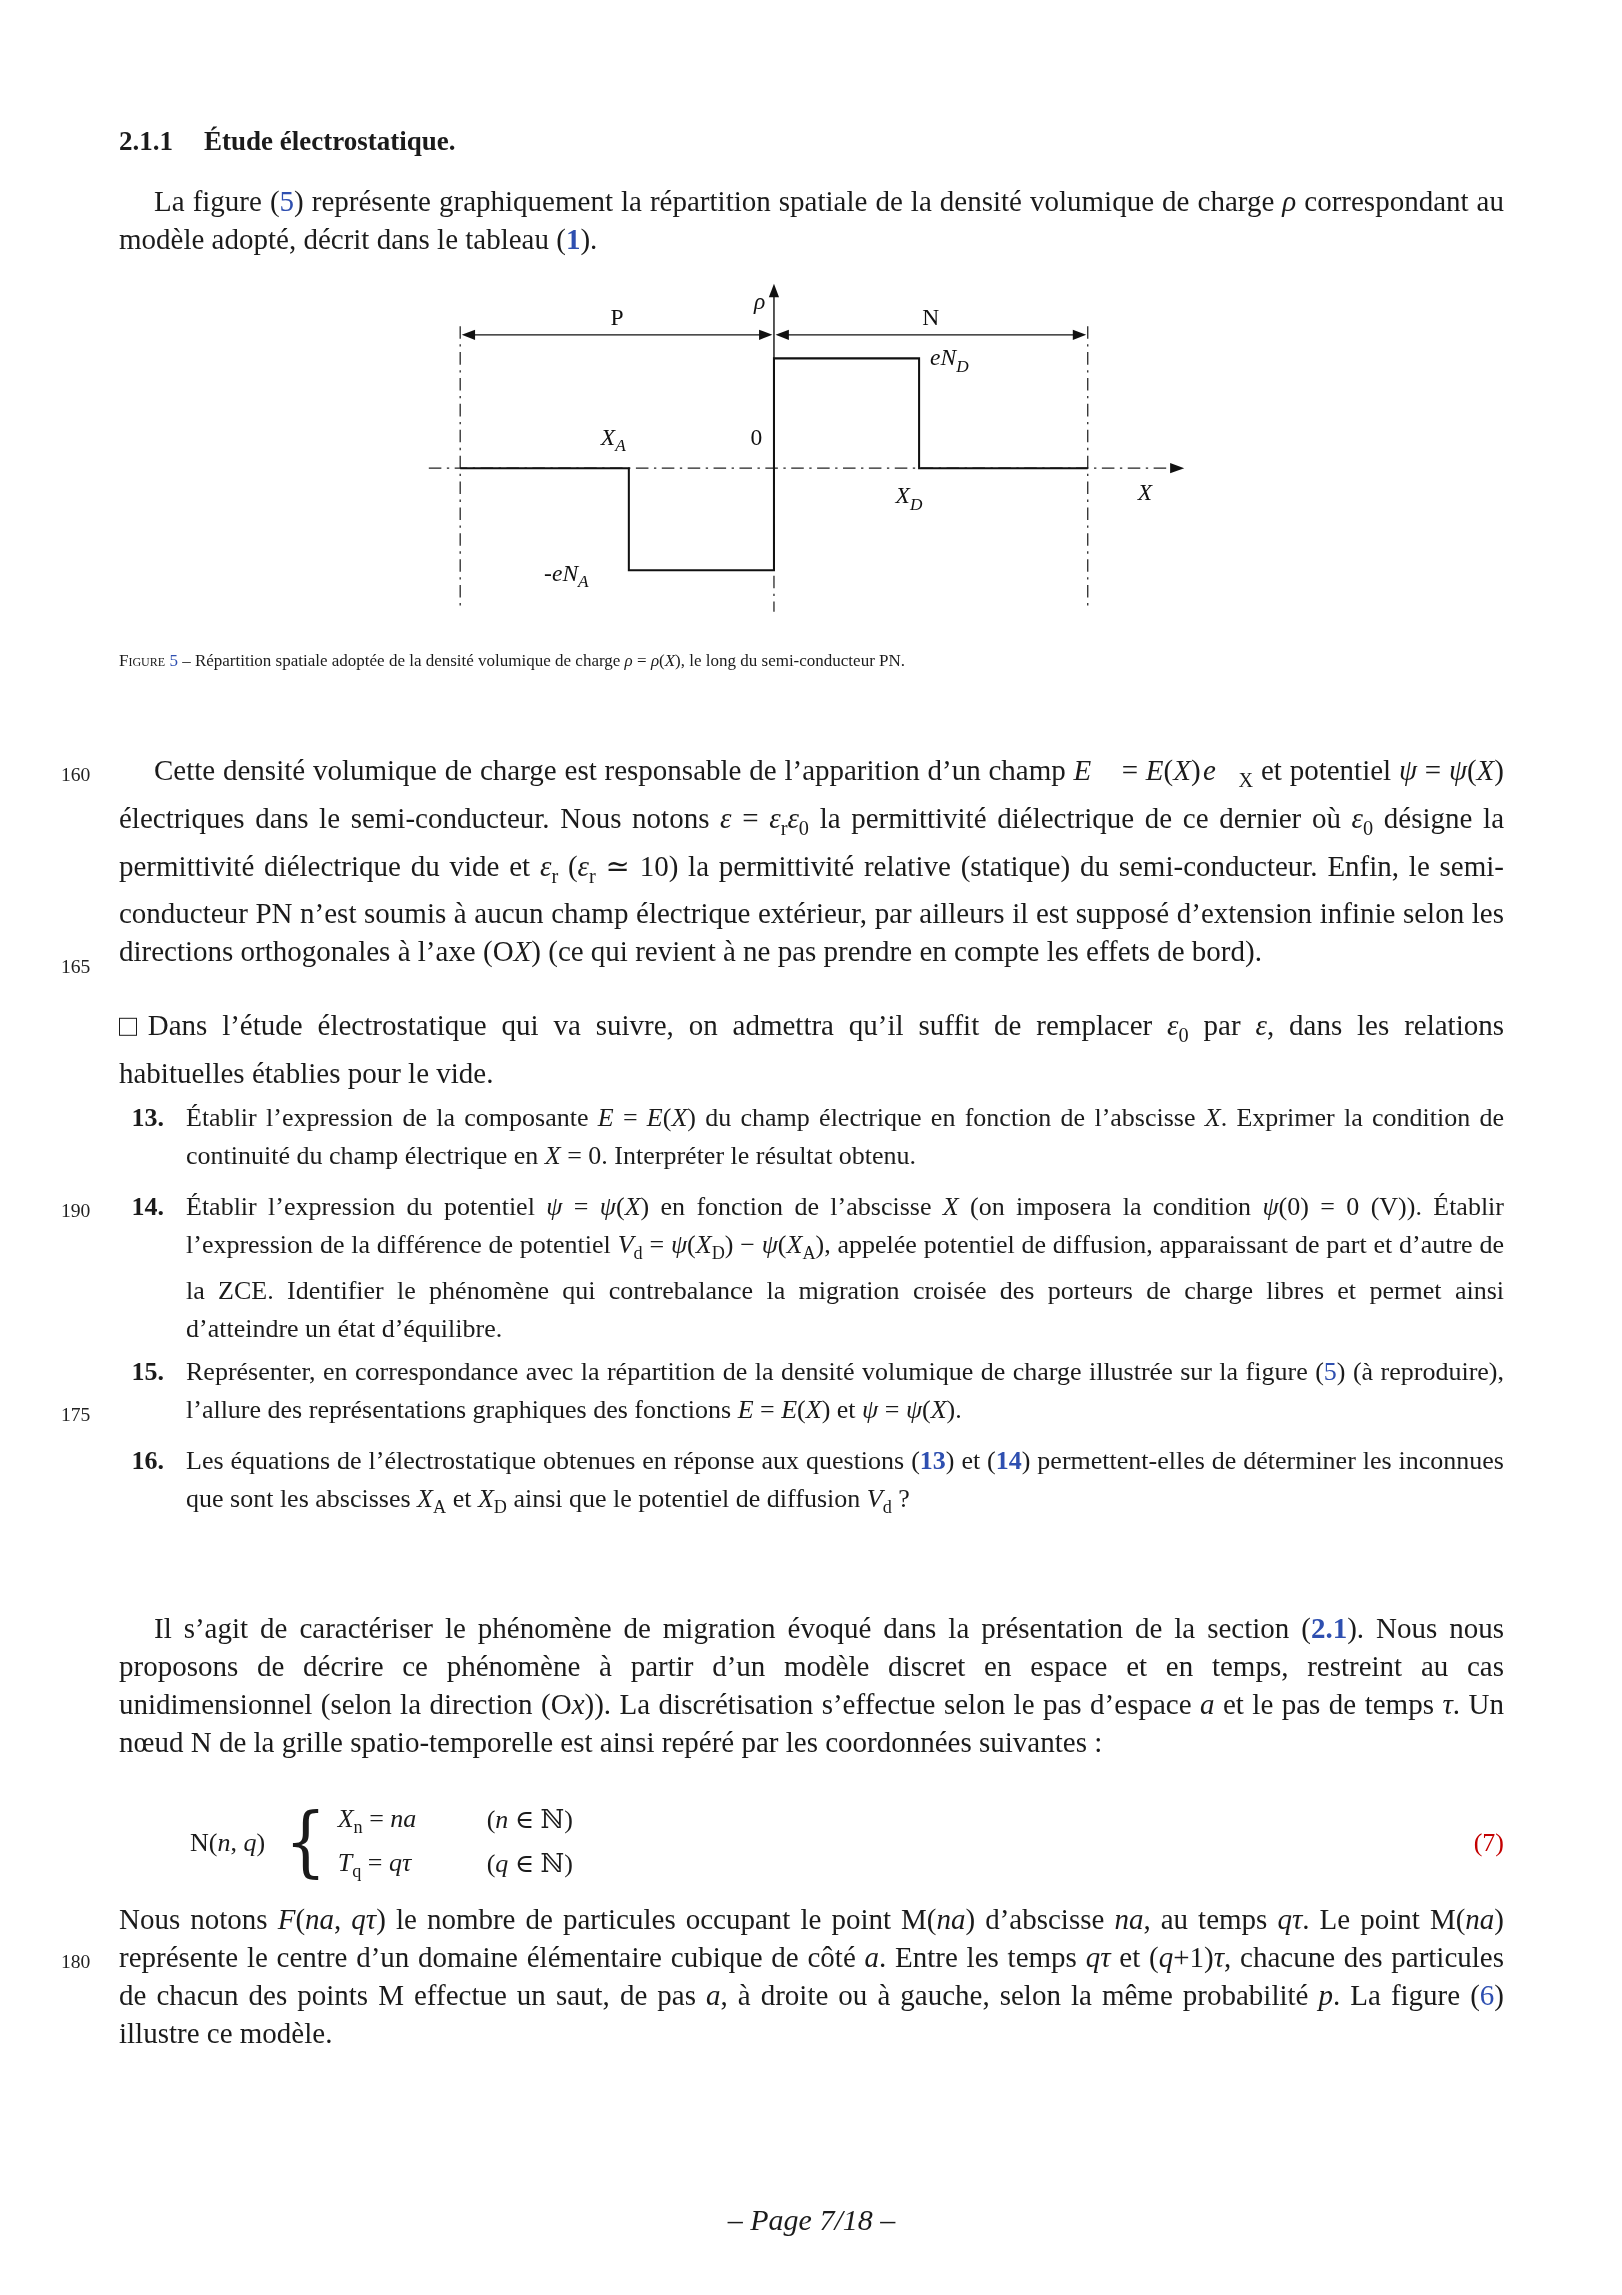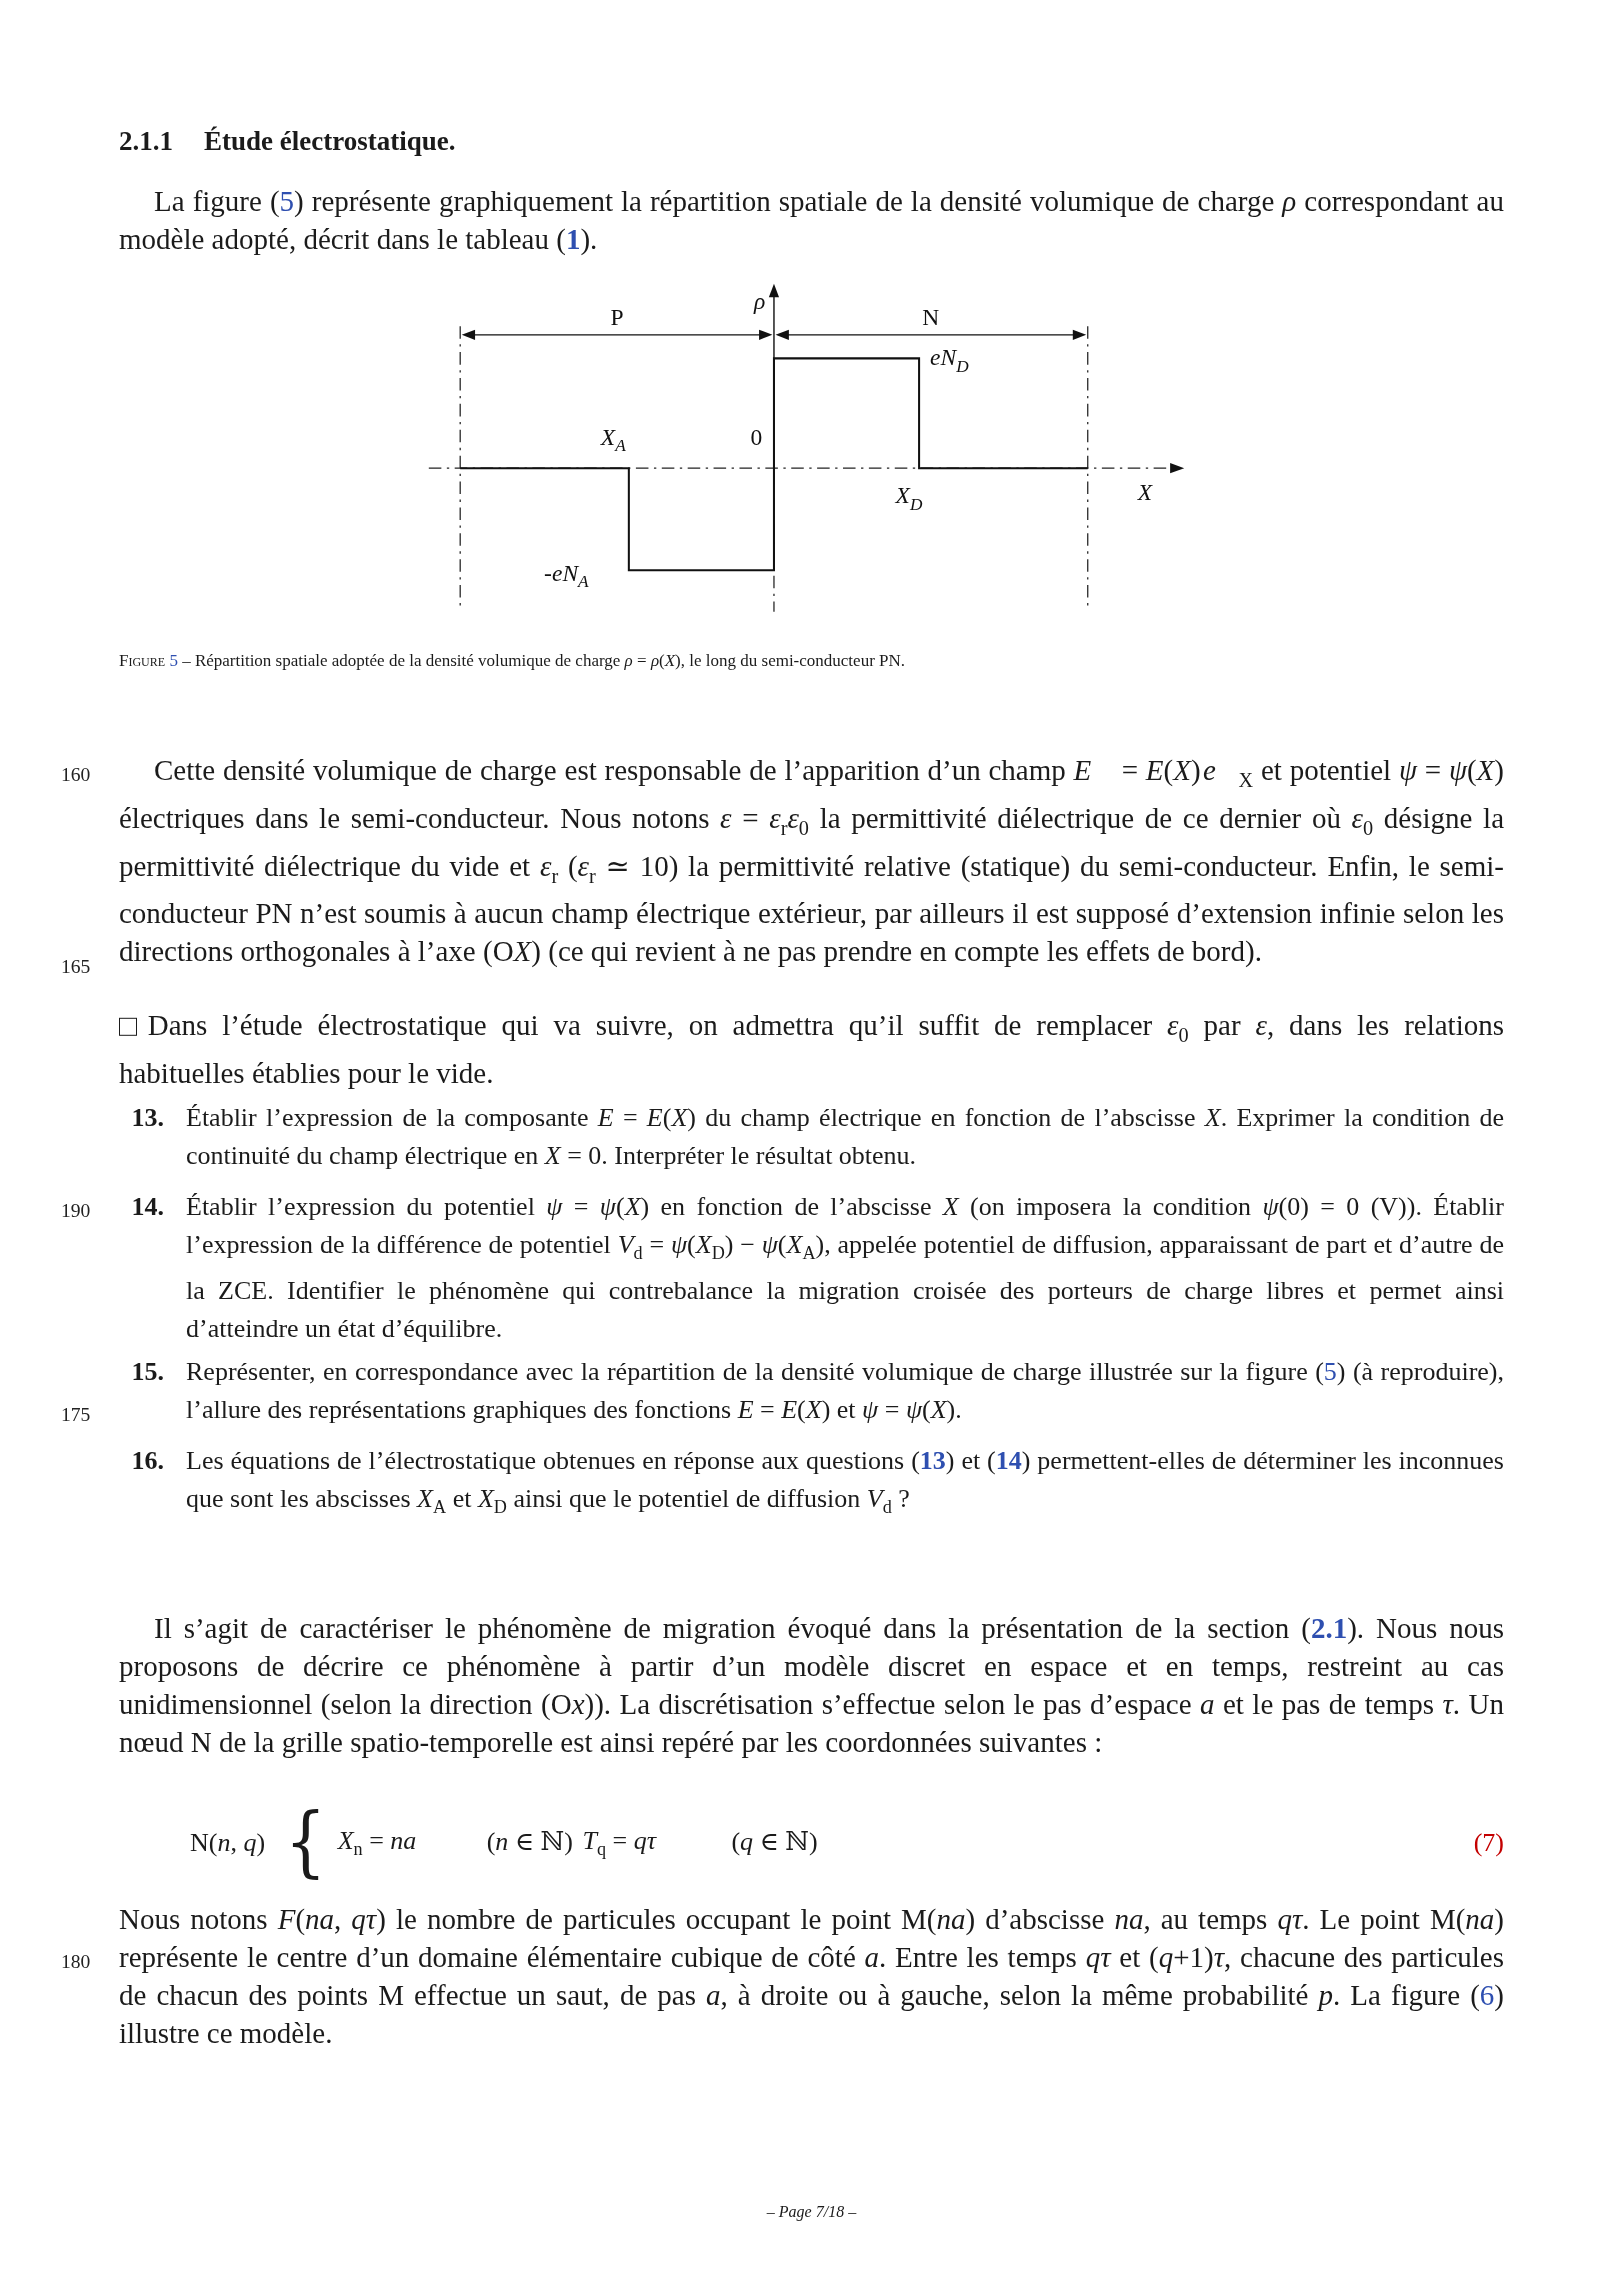--- a/index.html
+++ b/index.html
@@ -38,27 +38,27 @@
   .question{position:absolute;left:119px;width:1385px;}
   .qnum{position:absolute;left:12.6px;top:0;font-weight:bold;font-size:26px;line-height:38px;}
   .qtext{margin:0 0 0 67px;font-size:26px;line-height:38px;text-align:justify;}
   .q13{top:1099px;} .q14{top:1188px;} .q15{top:1353px;} .q16{top:1442px;}
 
   .equation{position:absolute;left:119px;width:1385px;top:1792px;height:102px;
             display:flex;align-items:center;font-size:26px;}
   .eq-label{margin-left:71px;}
   .brace{font-family:"DejaVu Serif",serif;font-size:77px;font-weight:400;line-height:1;
          margin:0 7.9px 0 15.7px;transform:scaleX(.85) translateY(-3.1px);}
-  .cases{display:flex;flex-direction:row;gap:9.4px;}
+  .cases{display:flex;flex-direction:column;gap:9.4px;}
   .case-row{display:flex;}
   .case-row .expr{width:149px;}
   .eq-num{margin-left:auto;color:#c40000;}
 
   .footer{position:absolute;left:0;top:2203px;width:1623px;text-align:center;
-          font-style:italic;font-size:16px;margin:0;}
+          font-style:italic;font-size:30px;margin:0;}
 
   .pos-sec211{top:126px;}
   .pos-intro{top:182px;}
   .pos-density{top:751px;}
   .pos-box{top:1006px;}
   .pos-sec212{top:1558px;}
   .pos-diff{top:1609px;}
   .pos-model{top:1900px;}
 </style>
 </head>

